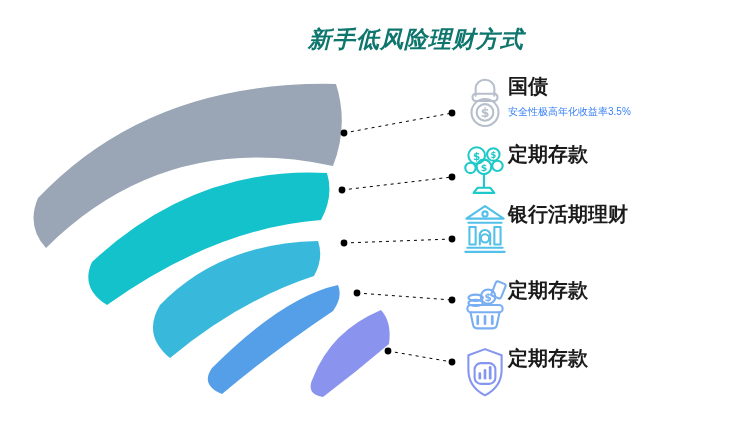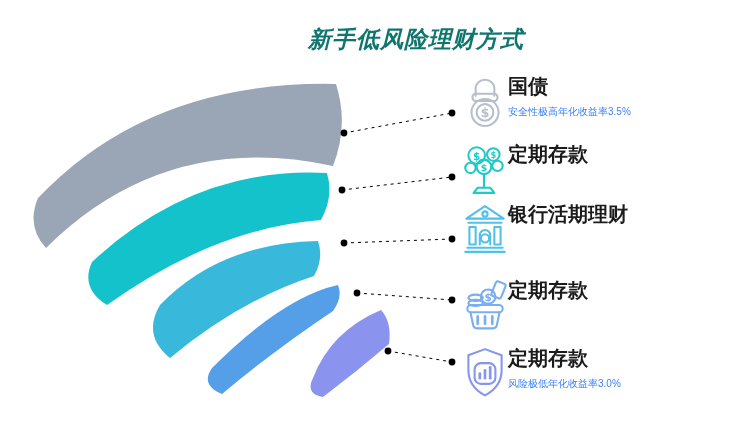--- a/index.html
+++ b/index.html
@@ -145,17 +145,16 @@
       <g fill="none" stroke-width="2" stroke-linecap="round" stroke-linejoin="round" stroke="#8596F0">
         <path d="M22 3 L38 9 v14 c0 11 -6.5 19.5 -16 24.5 C12.5 42.5 6 34 6 23 V9 Z"></path>
         <rect x="12" y="16.5" width="20" height="20" rx="6"></rect>
         <path d="M17 31 v-4.5" stroke-width="2.6"></path>
         <path d="M22 31 v-7.5" stroke-width="2.6"></path>
         <path d="M27 31 v-10.5" stroke-width="2.6"></path>
       </g>
     </svg>
     <div class="item-text">
       <div class="item-name">定期存款</div>
-      <div class="item-desc">风险极低年化收益率3.0%</div>
     </div>
   </div>
 
 </div>
 
 </body></html>

